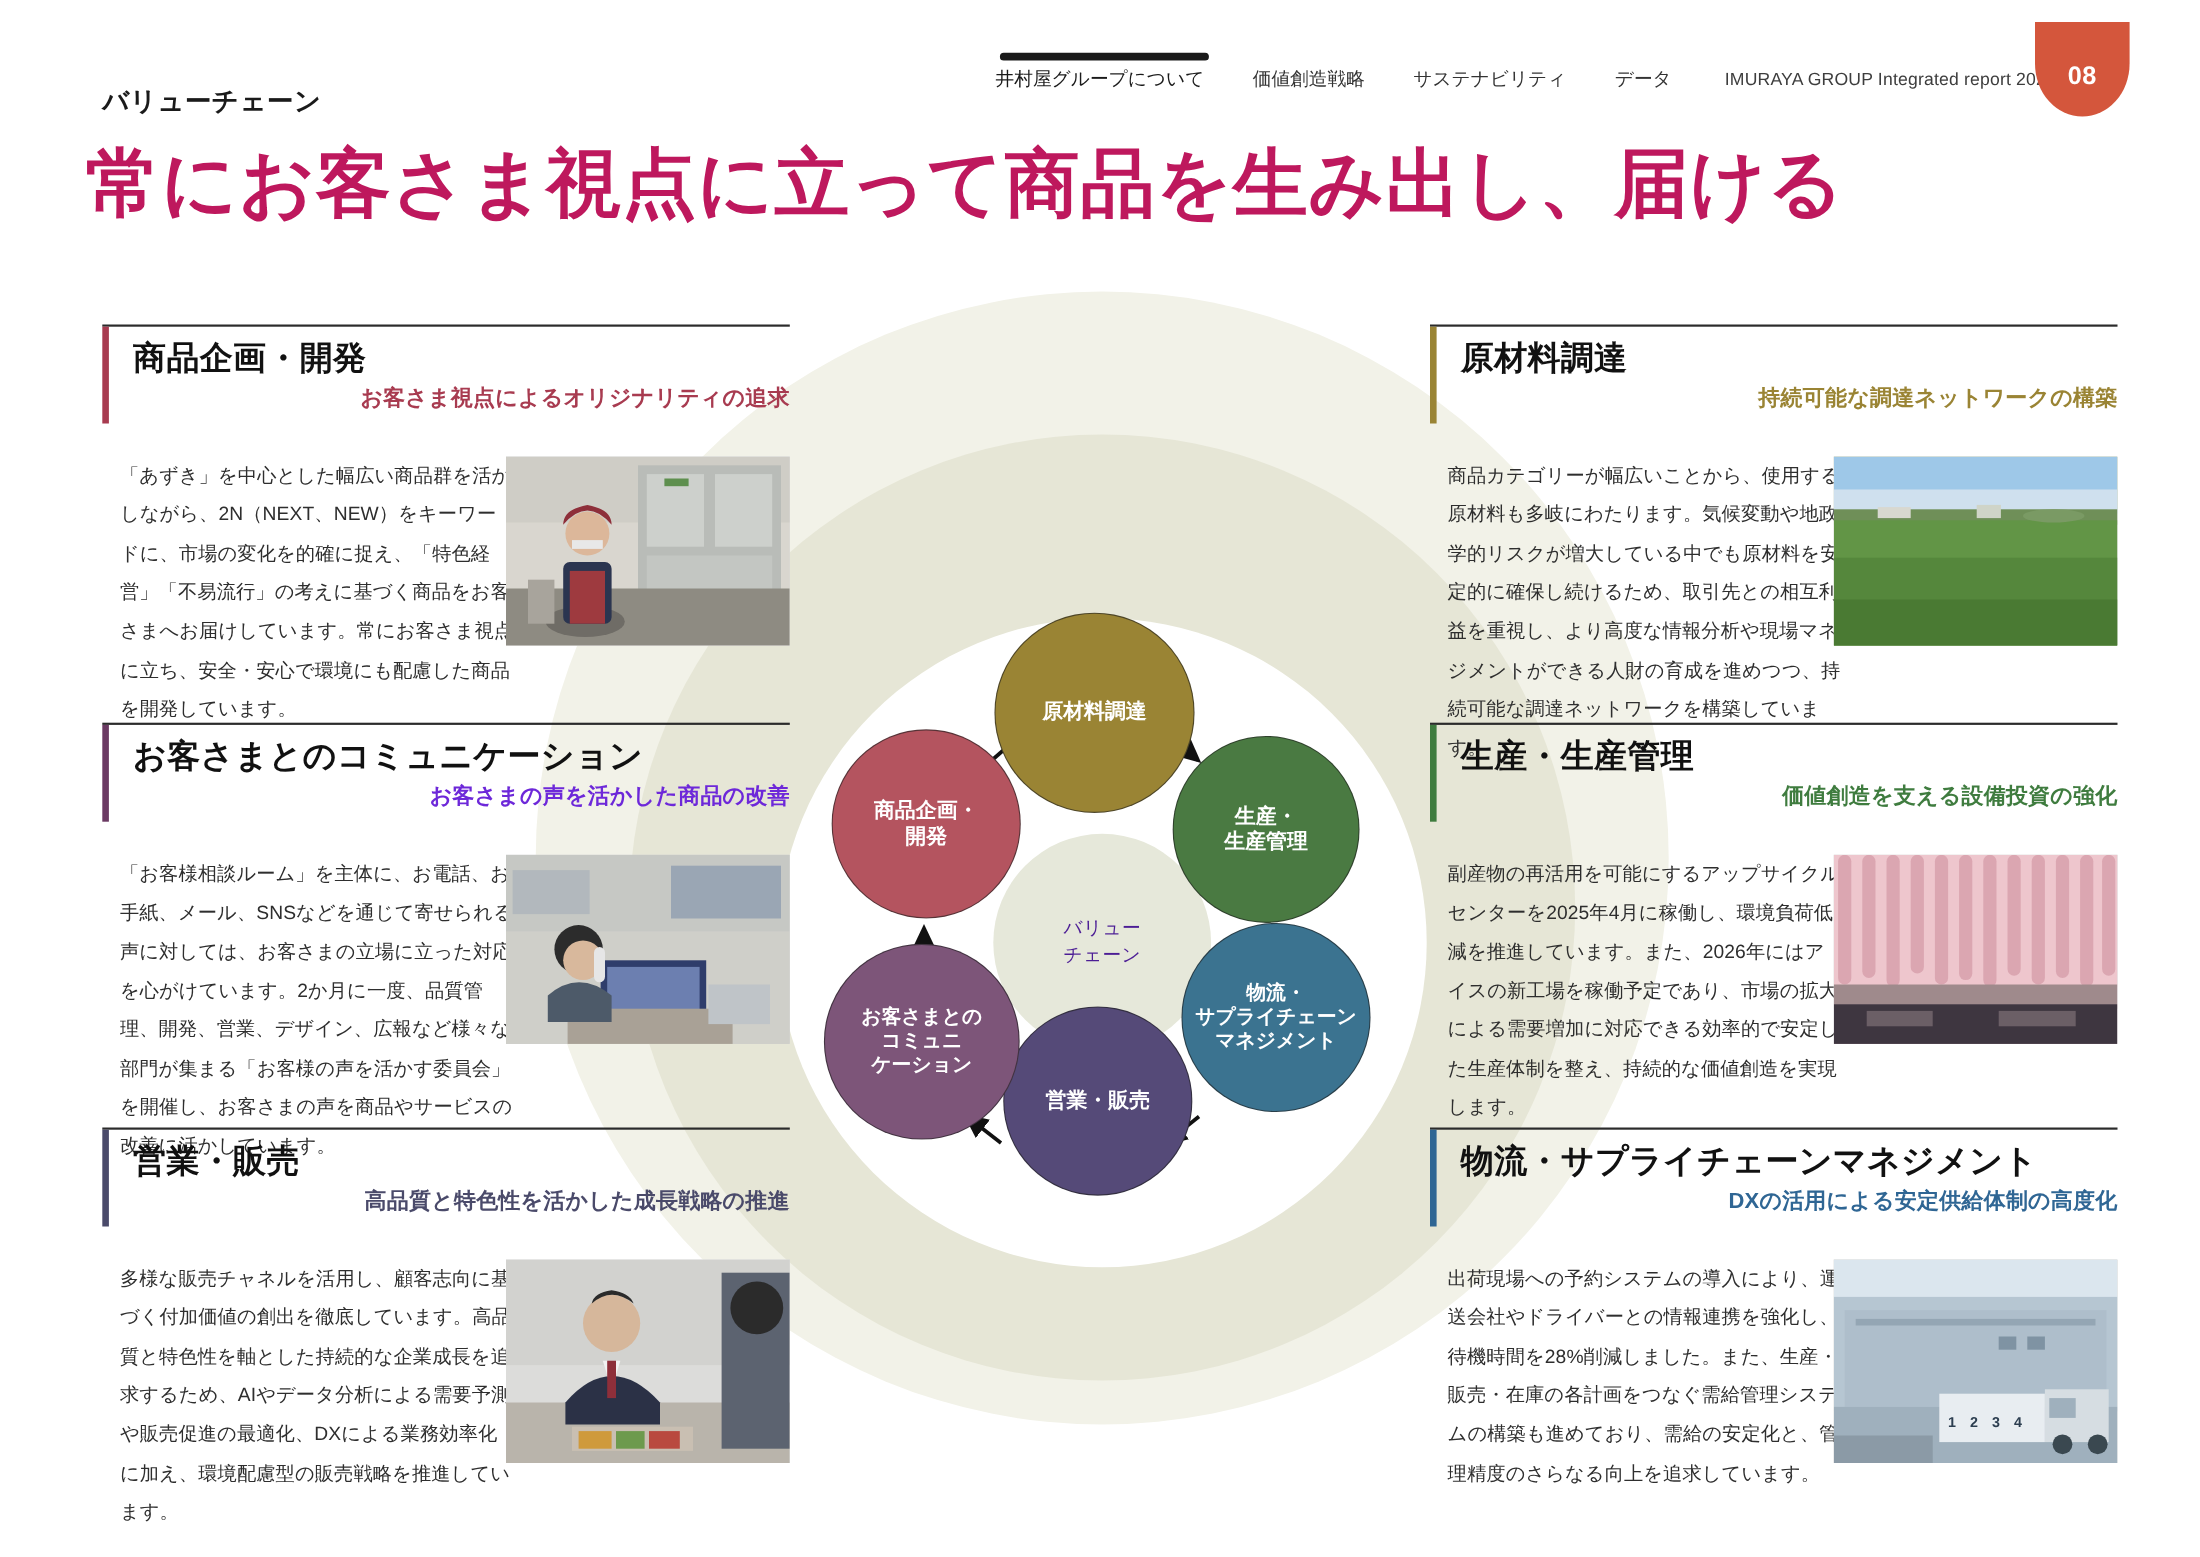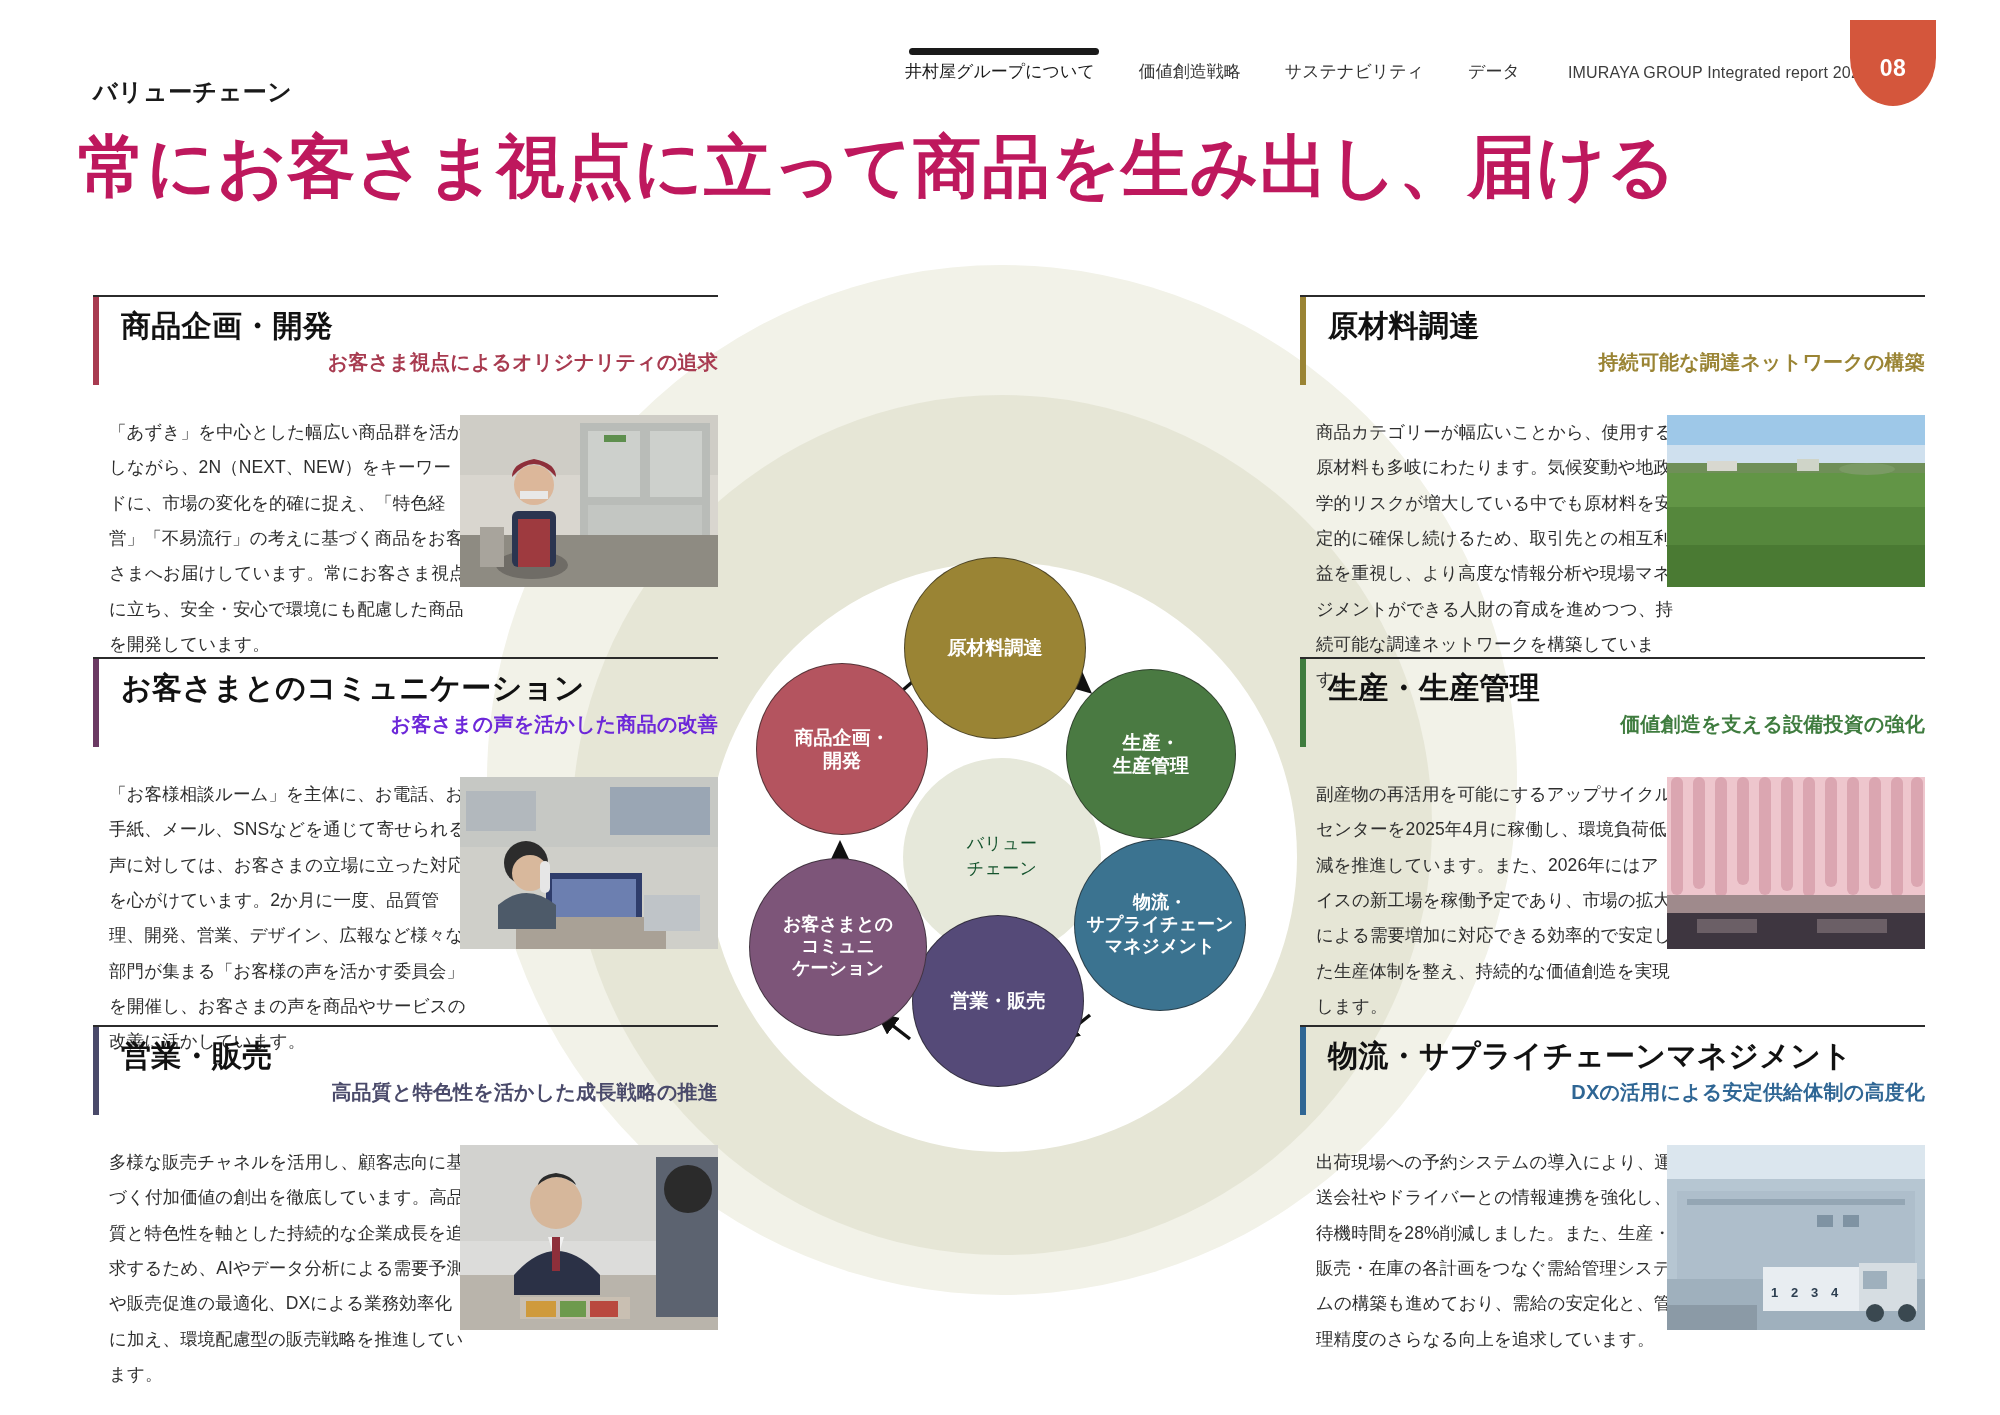--- a/index.html
+++ b/index.html
@@ -142,21 +142,21 @@
     line-height: 1.22;
   }
   #node-center {
     position: absolute;
     left: 196px; top: 196px;
     width: 198px; height: 198px;
     border-radius: 50%;
     background: #e6e8da;
     display: flex; align-items: center; justify-content: center;
     text-align: center;
-    color: #14532d; font-size: 17px; font-weight: normal;
+    color: #4c1d95; font-size: 17px; font-weight: normal;
     line-height: 1.45; letter-spacing: 0.02em;
   }
   #node-0 { left: 197px; top:  -5px; width: 182px; height: 182px; font-size: 19px; }
   #node-1 { left: 359px; top: 107px; width: 170px; height: 170px; font-size: 19px; }
   #node-2 { left: 367px; top: 277px; width: 172px; height: 172px; font-size: 18px; }
   #node-3 { left: 205px; top: 353px; width: 172px; height: 172px; font-size: 19px; }
   #node-4 { left:  42px; top: 296px; width: 178px; height: 178px; font-size: 18px; }
   #node-5 { left:  49px; top: 101px; width: 172px; height: 172px; font-size: 19px; }
 
   #arrows { position: absolute; left: 0; top: 0; width: 590px; height: 590px; }

